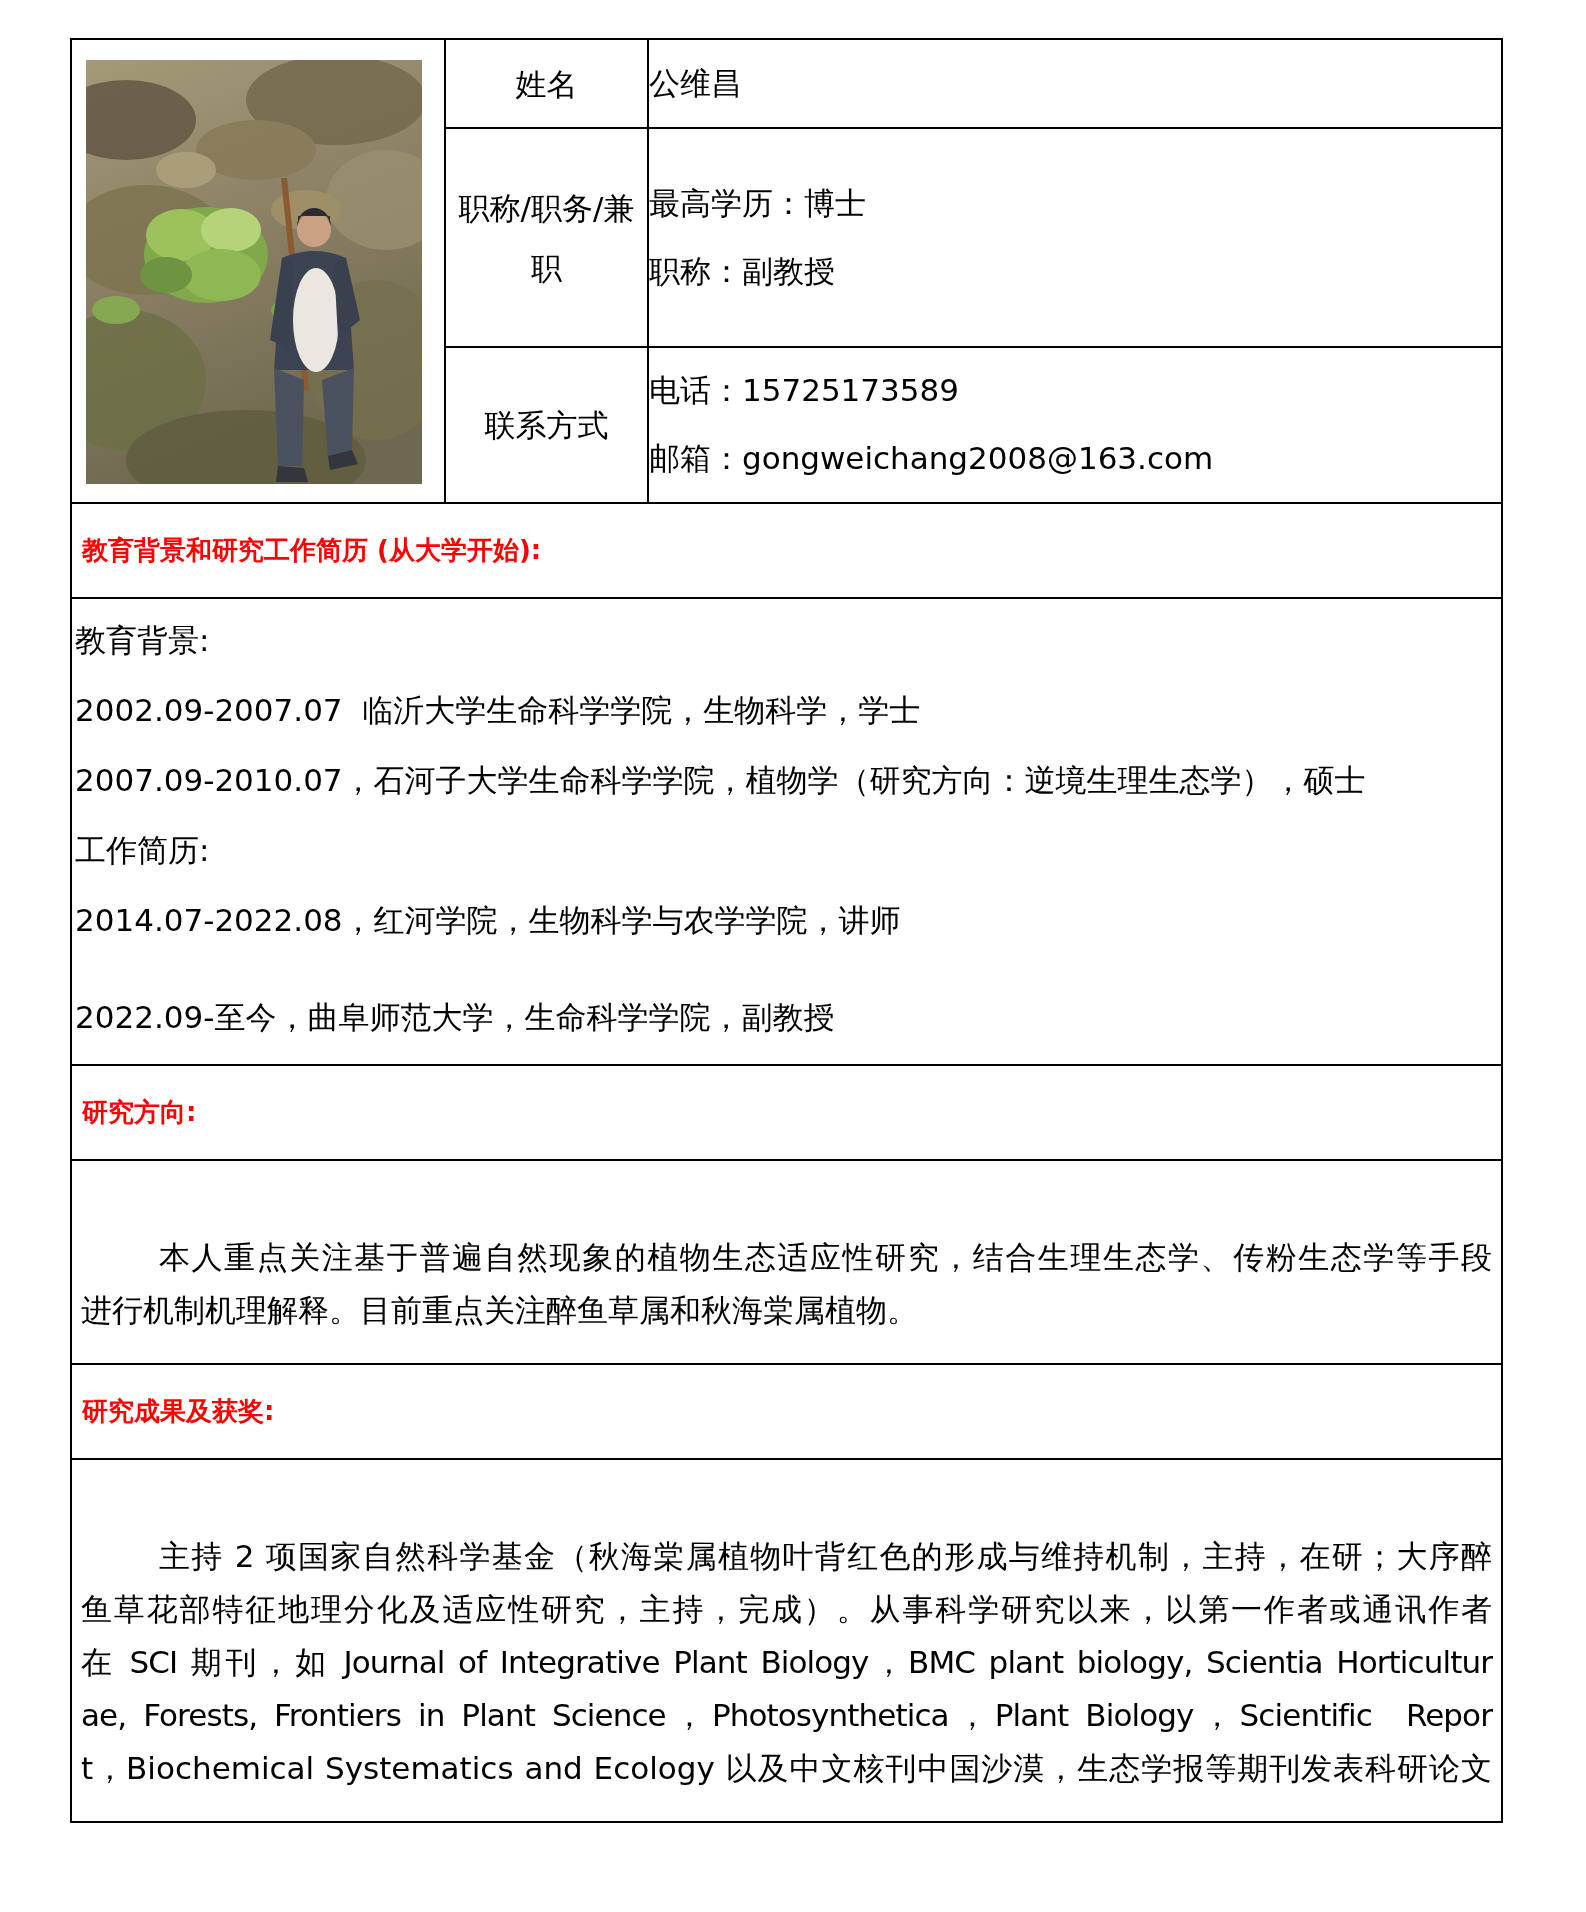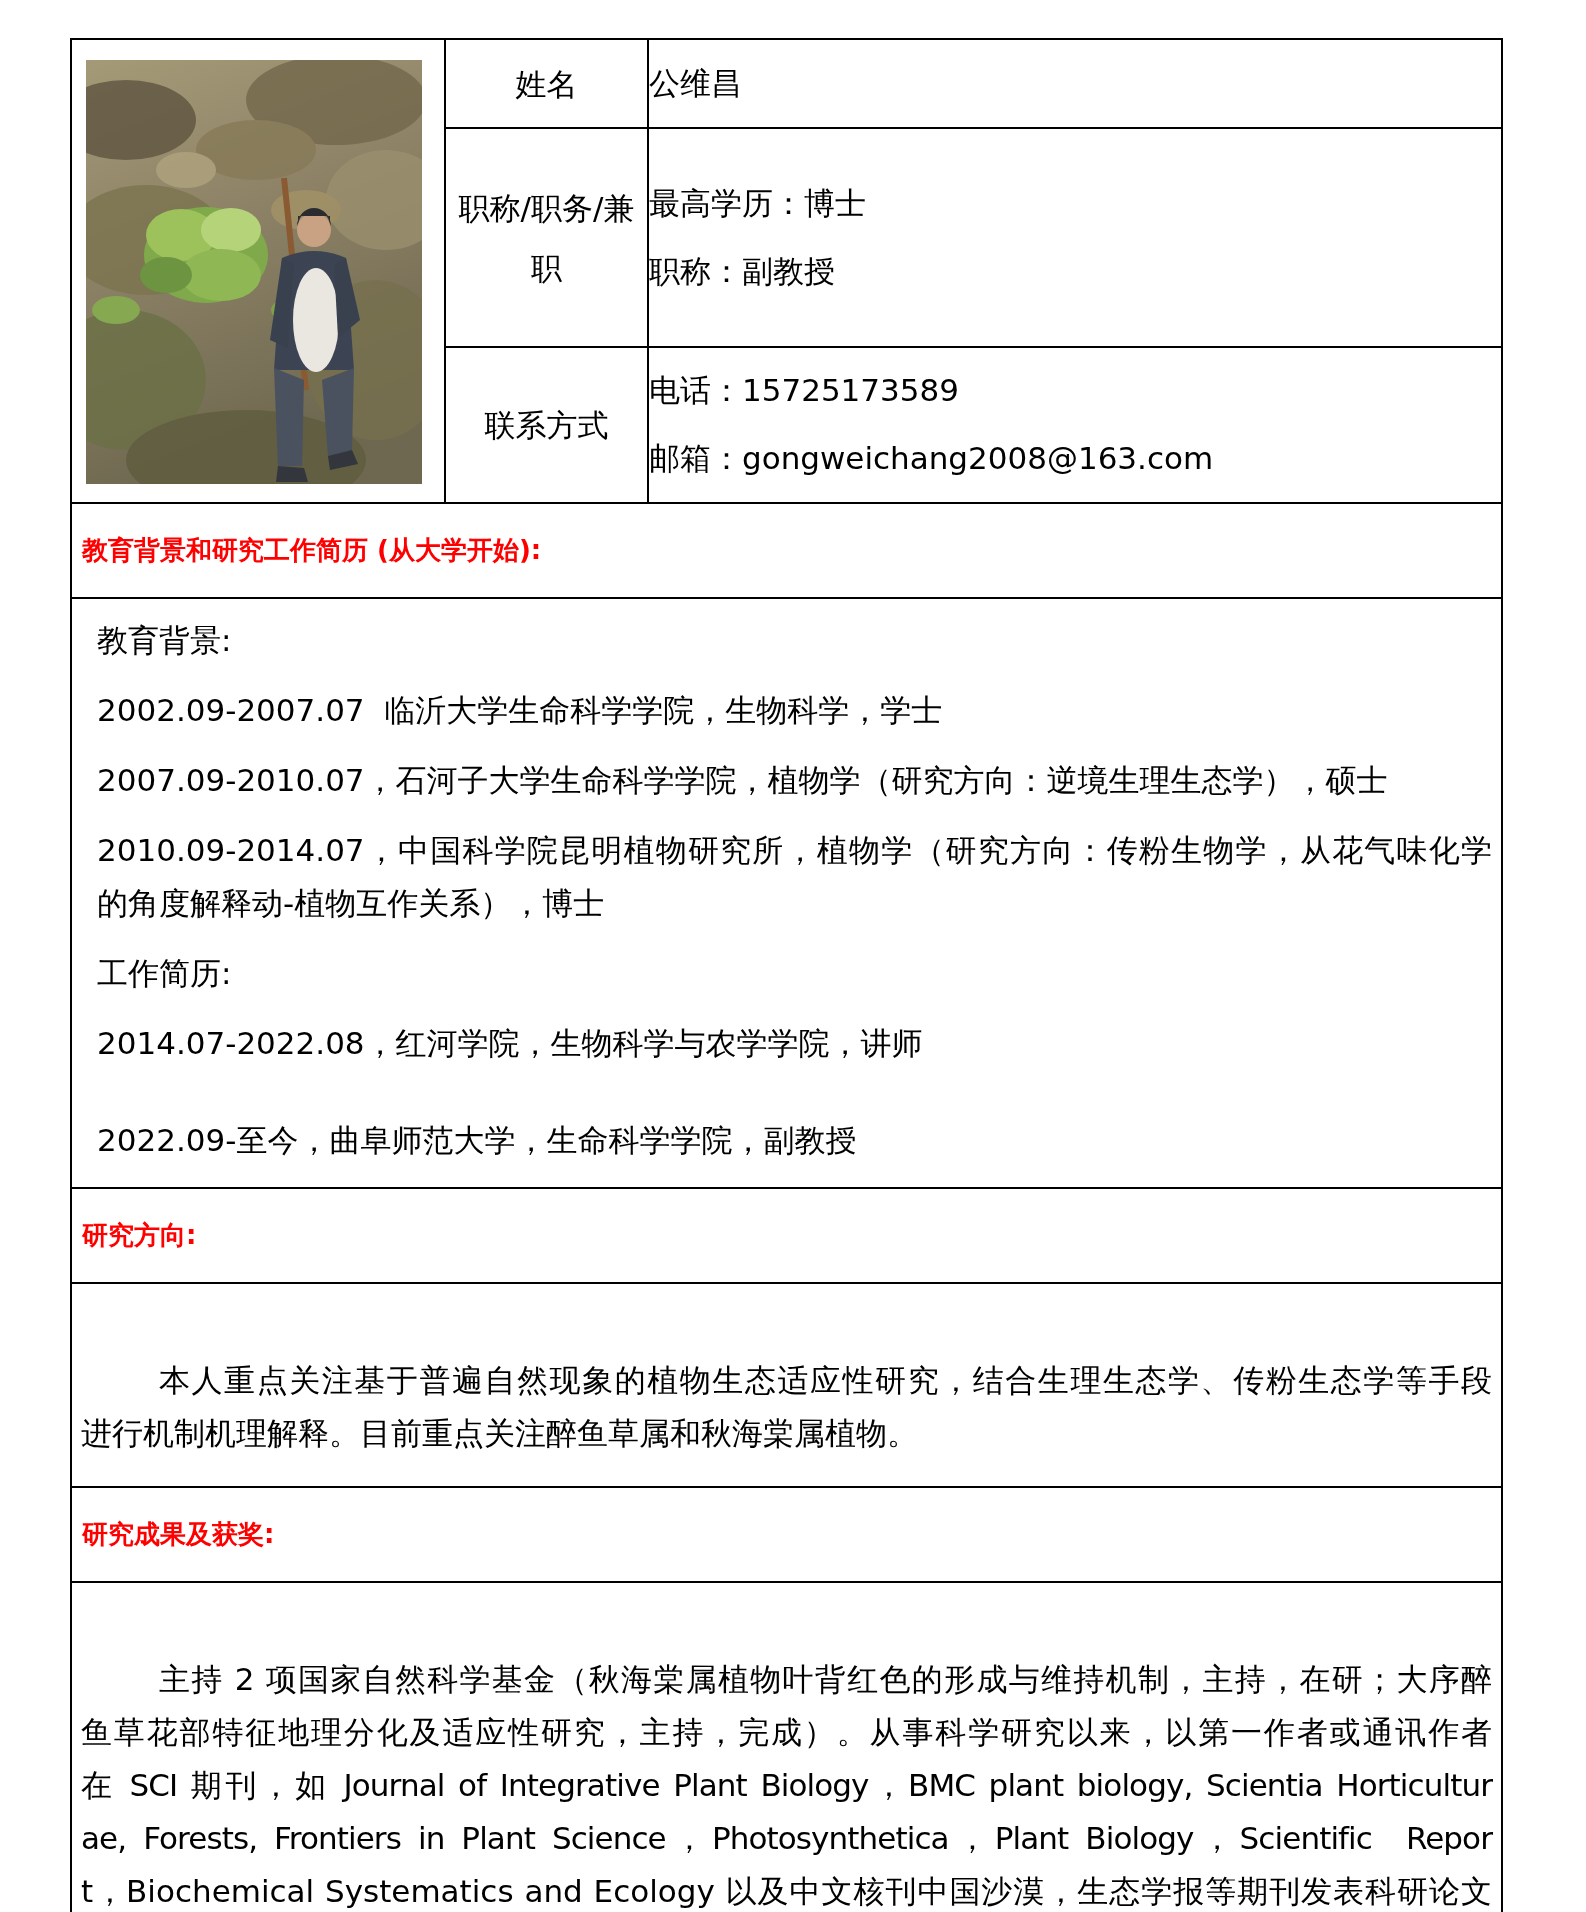--- a/index.html
+++ b/index.html
@@ -17,21 +17,21 @@
   tr.rsep td.label-cell, tr.rsep td.value-cell{border-bottom:2px solid #000;}
   tr.r1{height:87px;} tr.r2{height:216px;} tr.r3{height:153px;}
   .cell-line{line-height:53px;white-space:pre-wrap;}
   .cell-line + .cell-line{margin-top:15px;}
   .photo-wrap{margin:20px 0 18px 14px;width:336px;height:424px;overflow:hidden;background:#8d8266;}
 
   
   .row{border-top:2px solid #000;}
   .heading-row{padding:20px 10px;}
   .heading-row .htext{color:#ff0000;font-weight:bold;font-size:26px;line-height:53px;white-space:pre-wrap;}
-  .content-row{padding:15px 9px 20px 25px;}
+  .content-row{padding:15px 9px 20px 3px;}
   .content-row.tall{padding:26px 9px 26px 9px;}
   .para{margin:0 0 17px 0;}
   .para:last-child{margin-bottom:0;margin-top:44px;}
   .bline{font-size:31px;line-height:53px;white-space:pre-wrap;text-align:left;}
   .bline.fill{text-align:justify;text-align-last:justify;}
   .bline.ind{text-indent:78px;}
   .bline.tight{letter-spacing:-0.9px;}
 </style>
 </head>
 <body>
@@ -123,24 +123,20 @@
       <div class="para">
           <div class="bline">教育背景:</div>
         </div>
       <div class="para">
           <div class="bline">2002.09-2007.07  临沂大学生命科学学院，生物科学，学士</div>
         </div>
       <div class="para">
           <div class="bline">2007.09-2010.07，石河子大学生命科学学院，植物学（研究方向：逆境生理生态学），硕士</div>
         </div>
       <div class="para">
-        <div class="bline fill">2010.09-2014.07，中国科学院昆明植物研究所，植物学（研究方向：传粉生物学，从花气味化学</div>
-        <div class="bline">的角度解释动-植物互作关系），博士</div>
-      </div>
-      <div class="para">
           <div class="bline">工作简历:</div>
         </div>
       <div class="para">
           <div class="bline">2014.07-2022.08，红河学院，生物科学与农学学院，讲师</div>
         </div>
       <div class="para">
           <div class="bline">2022.09-至今，曲阜师范大学，生命科学学院，副教授</div>
         </div>
     </div>
 

